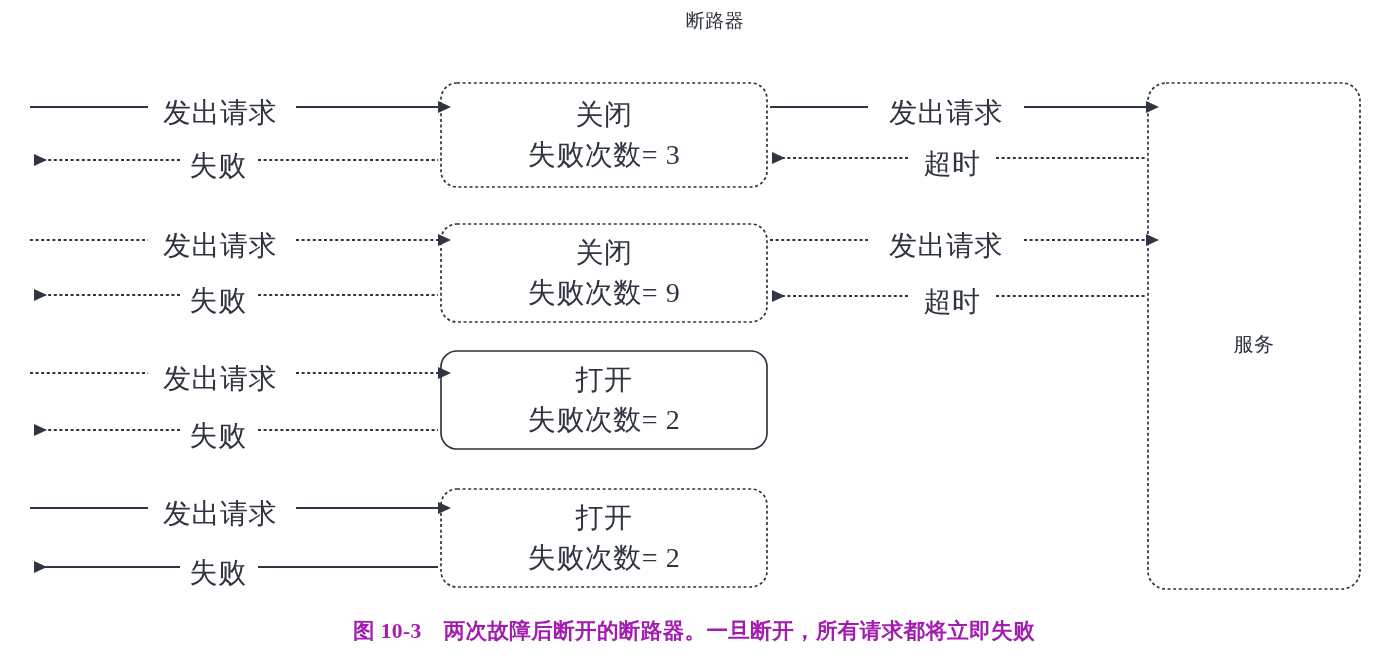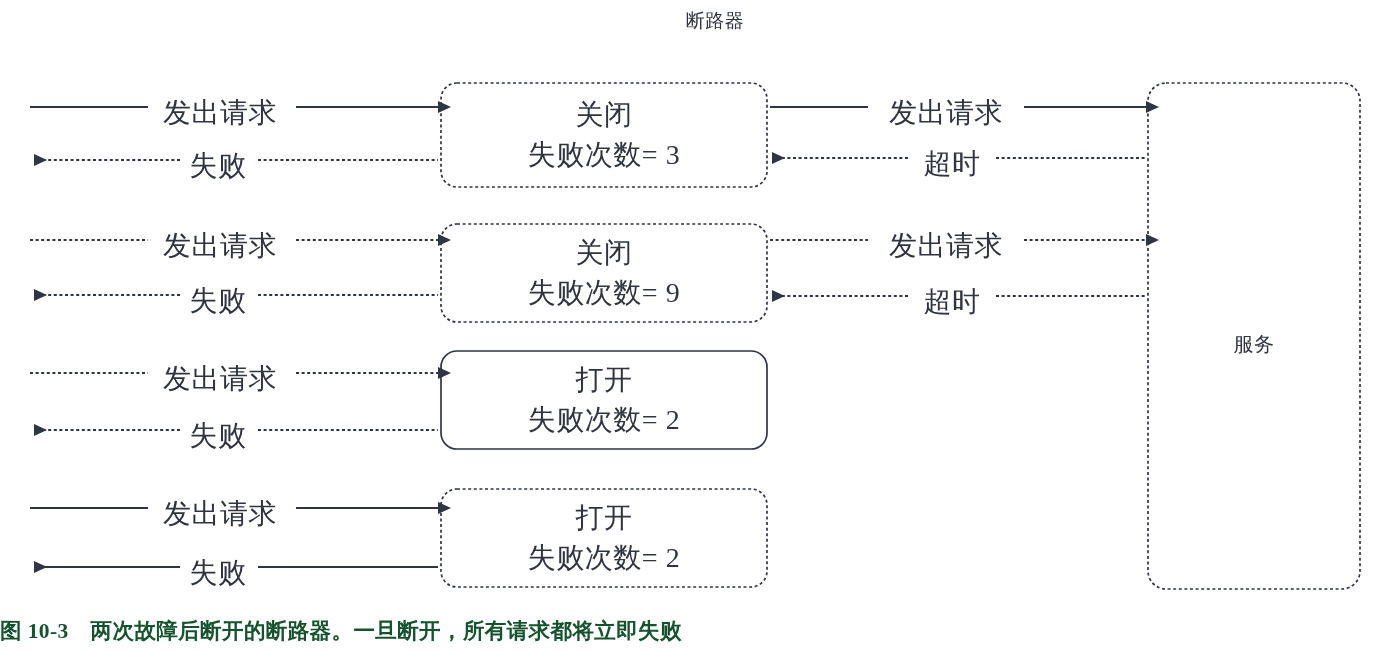--- a/index.html
+++ b/index.html
@@ -51,24 +51,24 @@
   }
   .box-lbl .l1, .box-lbl .l2 { display: block; }
   .service-lbl {
     font-size: 20px;
     transform: translate(-50%, -50%);
   }
   .caption {
     position: absolute;
     left: 0;
     width: 1388px;
-    text-align: left;
+    text-align: center;
     font-size: 21.5px;
     font-weight: bold;
-    color: #14532d;
+    color: #a21caf;
     letter-spacing: 0.4px;
   }
 </style>
 </head>
 <body>
 
 <div id="figure-root">
 
   <div class="lbl title-lbl" style="left:13px; width:1388px; top:8px;padding-left:8px;">断路器</div>
 

